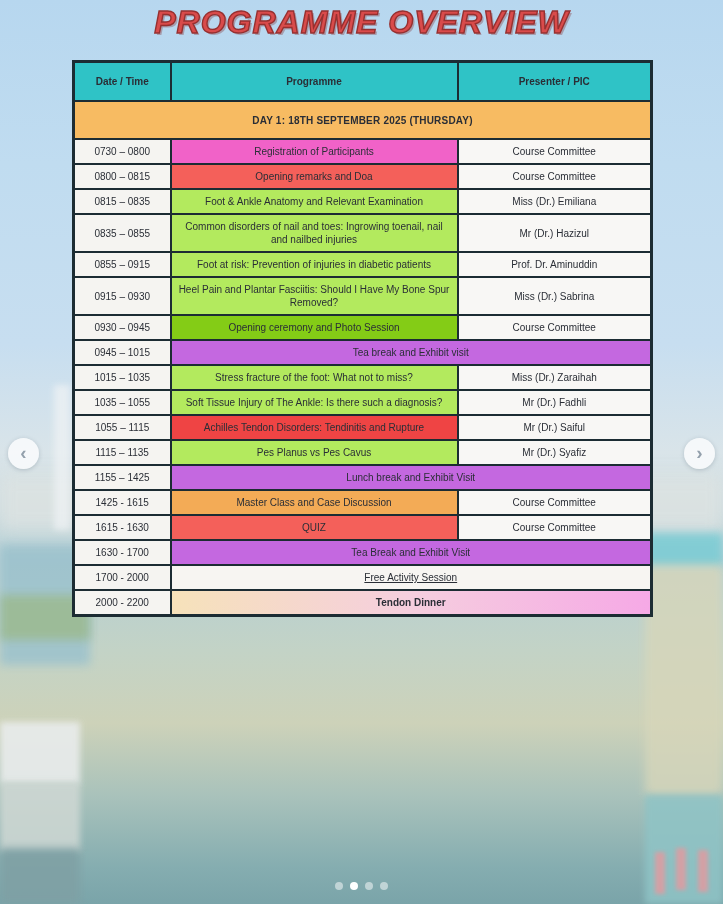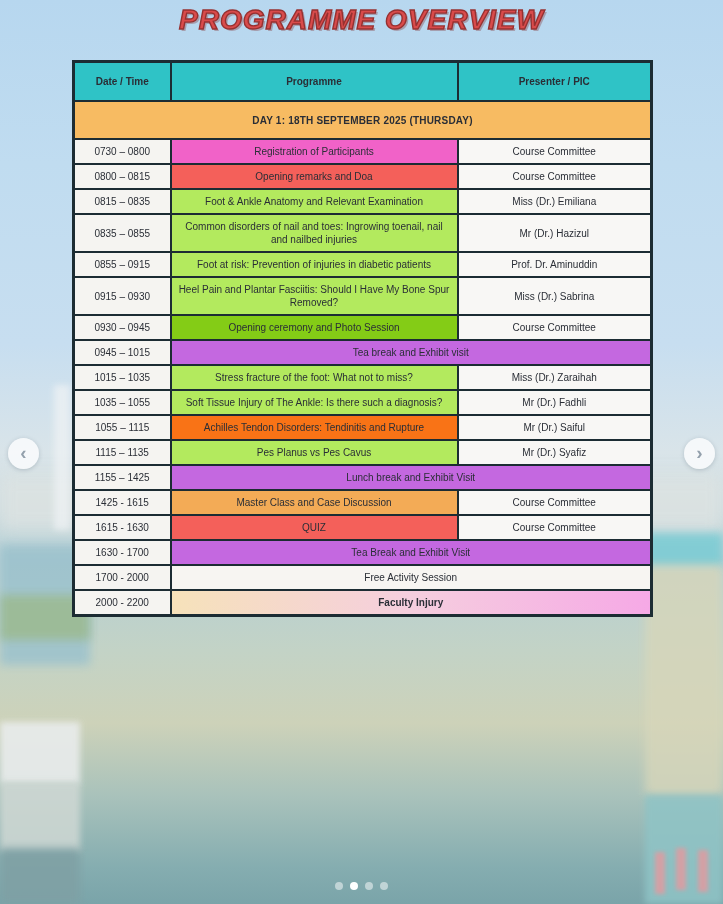--- a/index.html
+++ b/index.html
@@ -21,21 +21,21 @@
   .b-road{left:0;top:782px;width:80px;height:70px;background:#cfd8d4;opacity:.85;filter:blur(3px);}
   .b-water-bottom-l{left:0;top:848px;width:80px;height:56px;background:#7fa0a4;filter:blur(4px);}
   .b-lagoon{left:645px;top:533px;width:78px;height:34px;background:#79ccd4;filter:blur(4px);}
   .b-field{left:645px;top:565px;width:78px;height:230px;background:#d7d6ba;opacity:.8;filter:blur(5px);}
   .b-water-bottom-r{left:645px;top:795px;width:78px;height:109px;background:#8fc4c6;filter:blur(3px);}
   .b-pillar{position:absolute;width:10px;height:42px;background:#e09ba0;filter:blur(2px);opacity:.85;}
 
   
   .title{
     position:absolute;top:4px;left:0;width:723px;text-align:center;z-index:3;
-    font-size:28px;font-weight:bold;font-style:italic;letter-spacing:1px;
+    font-size:32px;font-weight:bold;font-style:italic;letter-spacing:1px;
     -webkit-text-stroke:1.4px var(--title-outline);
     text-shadow:2px 2px 0 rgba(122,28,28,.30);
   }
 
   
   .tbl-wrap{position:absolute;left:72px;top:60px;z-index:2;}
   table.prog{border-collapse:collapse;width:578px;table-layout:fixed;
     border:3px solid var(--border);}
   table.prog td,table.prog th{
     border:2.5px solid var(--border);
@@ -152,21 +152,21 @@
           <td class="prog-cell" style="background: rgb(179, 234, 94);">Stress fracture of the foot: What not to miss?</td>
           <td class="pres">Miss (Dr.) Zaraihah</td>
         </tr>
         <tr>
           <td class="time">1035 – 1055</td>
           <td class="prog-cell" style="background: rgb(179, 234, 94); margin-top: 38px;">Soft Tissue Injury of The Ankle: Is there such a diagnosis?</td>
           <td class="pres">Mr (Dr.) Fadhli</td>
         </tr>
         <tr>
           <td class="time">1055 – 1115</td>
-          <td class="prog-cell" style="background: #f97316;">Achilles Tendon Disorders: Tendinitis and Rupture</td>
+          <td class="prog-cell" style="background: #ef4444;">Achilles Tendon Disorders: Tendinitis and Rupture</td>
           <td class="pres">Mr (Dr.) Saiful</td>
         </tr>
         <tr>
           <td class="time">1115 – 1135</td>
           <td class="prog-cell" style="background: rgb(179, 234, 94);">Pes Planus vs Pes Cavus</td>
           <td class="pres">Mr (Dr.) Syafiz</td>
         </tr>
         <tr>
           <td class="time">1155 – 1425</td>
           <td class="prog-cell" colspan="2" style="background: rgb(196, 104, 224);">Lunch break and Exhibit Visit</td>
@@ -180,25 +180,25 @@
           <td class="time">1615 - 1630</td>
           <td class="prog-cell" style="background: rgb(244, 96, 90);">QUIZ</td>
           <td class="pres">Course Committee</td>
         </tr>
         <tr>
           <td class="time">1630 - 1700</td>
           <td class="prog-cell" colspan="2" style="background: rgb(196, 104, 224);">Tea Break and Exhibit Visit</td>
         </tr>
         <tr>
           <td class="time">1700 - 2000</td>
-          <td class="prog-cell" colspan="2" style="background: rgb(247, 245, 242);">Free Activity Session</td>
+          <td class="prog-cell" colspan="2" style="background: rgb(247, 245, 242); text-decoration: underline;">Free Activity Session</td>
         </tr>
         <tr>
           <td class="time">2000 - 2200</td>
-          <td class="prog-cell bold" colspan="2" style="background: linear-gradient(90deg, rgb(246, 226, 186), rgb(245, 206, 222), rgb(246, 169, 230));">Faculty Injury</td>
+          <td class="prog-cell bold" colspan="2" style="background: linear-gradient(90deg, rgb(246, 226, 186), rgb(245, 206, 222), rgb(246, 169, 230));">Tendon Dinner</td>
         </tr>
       </tbody>
   </table>
 </div>
 
 <button class="nav-btn nav-prev">
   <span>‹</span>
 </button>
 <button class="nav-btn nav-next">
   <span>›</span>

